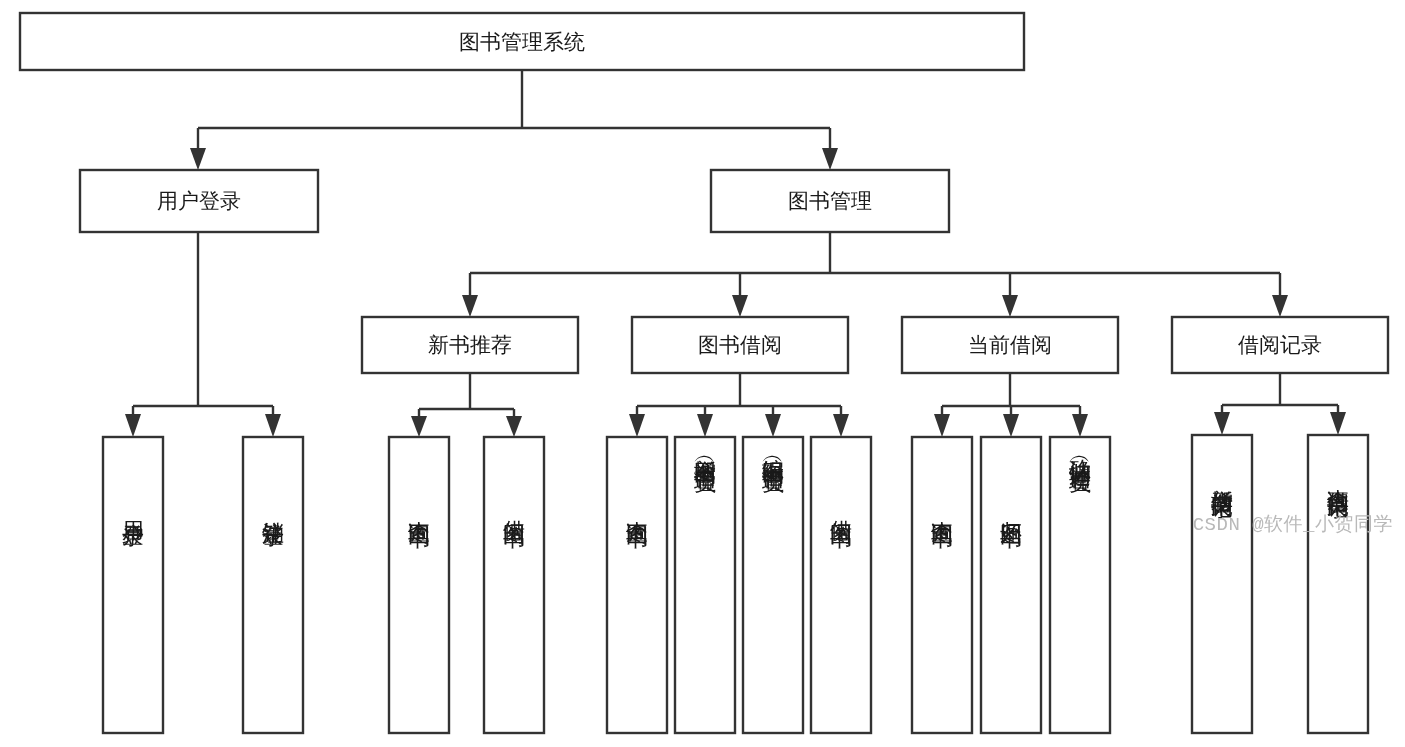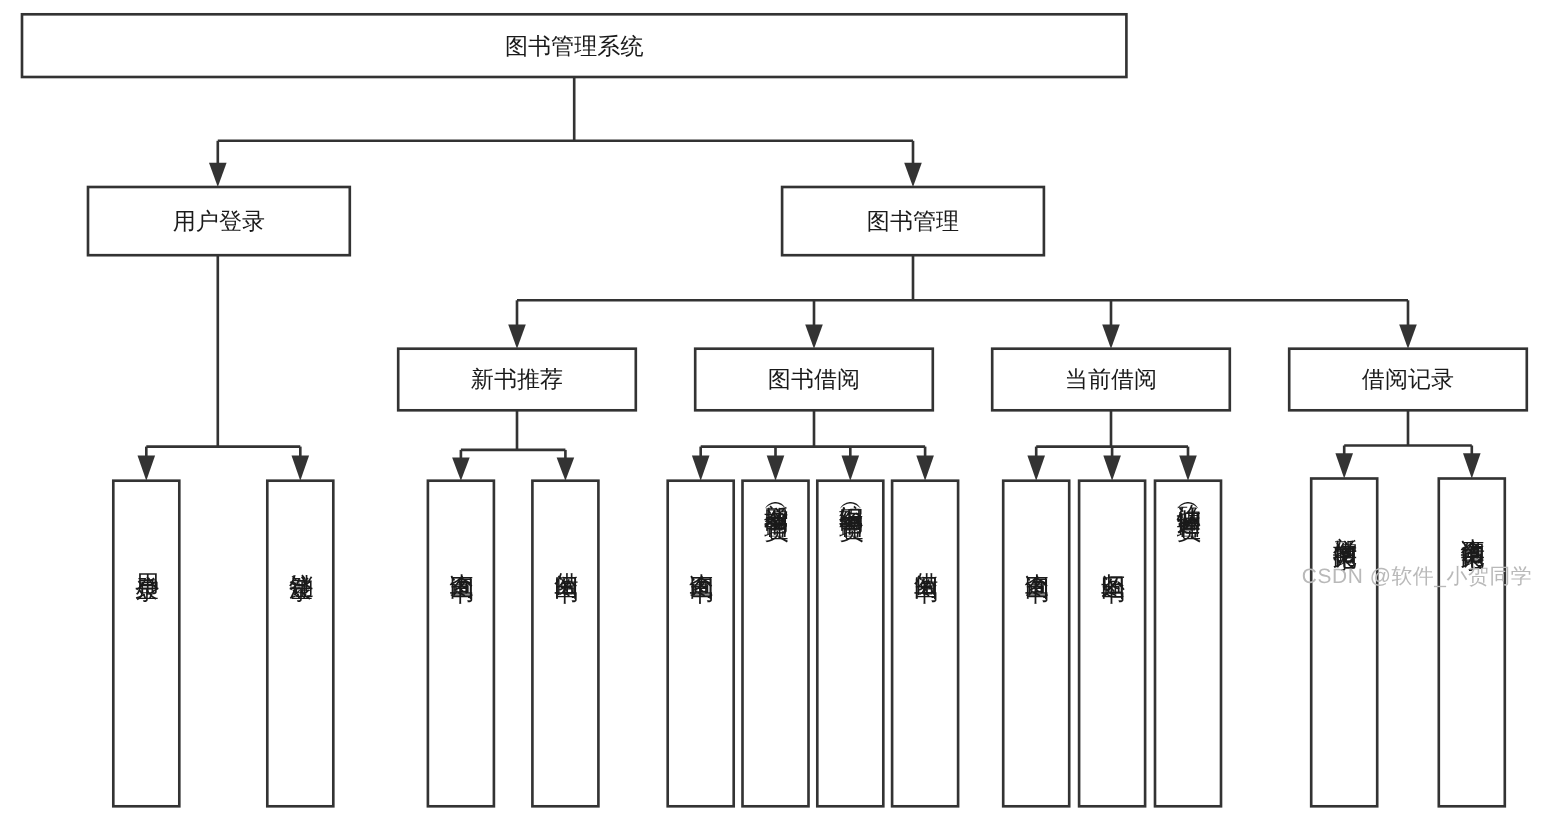--- a/index.html
+++ b/index.html
@@ -58,21 +58,21 @@
     font-size: 22px;
     line-height: 1.08;
     color: #1a1a1a;
     letter-spacing: 2px;
     white-space: nowrap;
   }
   .watermark {
     position: absolute;
     right: 12px;
     bottom: 6px;
-    font-family: Liberation Sans, sans-serif;
+    font-family: Liberation Mono, monospace;
     font-size: 19px;
     color: #b9b9b9;
     letter-spacing: 0.5px;
     white-space: nowrap;
   }
 </style>
 </head>
 <body>
 
 <div id="diagram-root">

